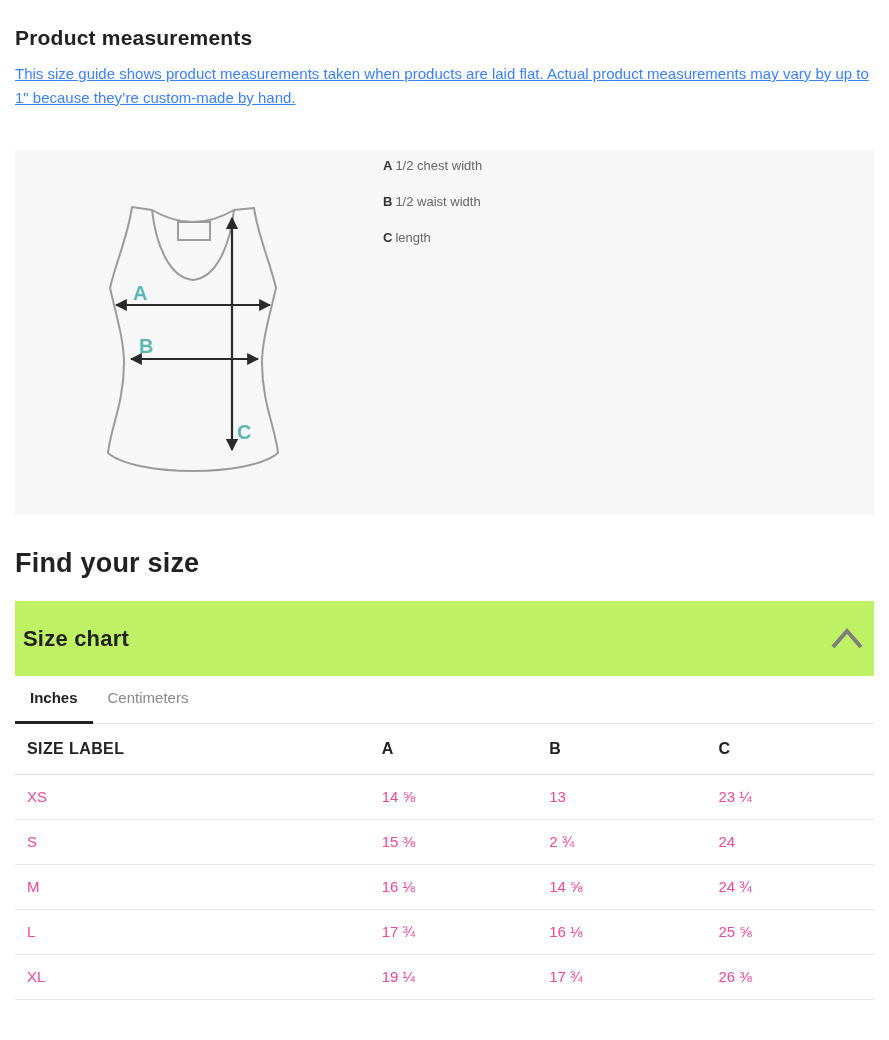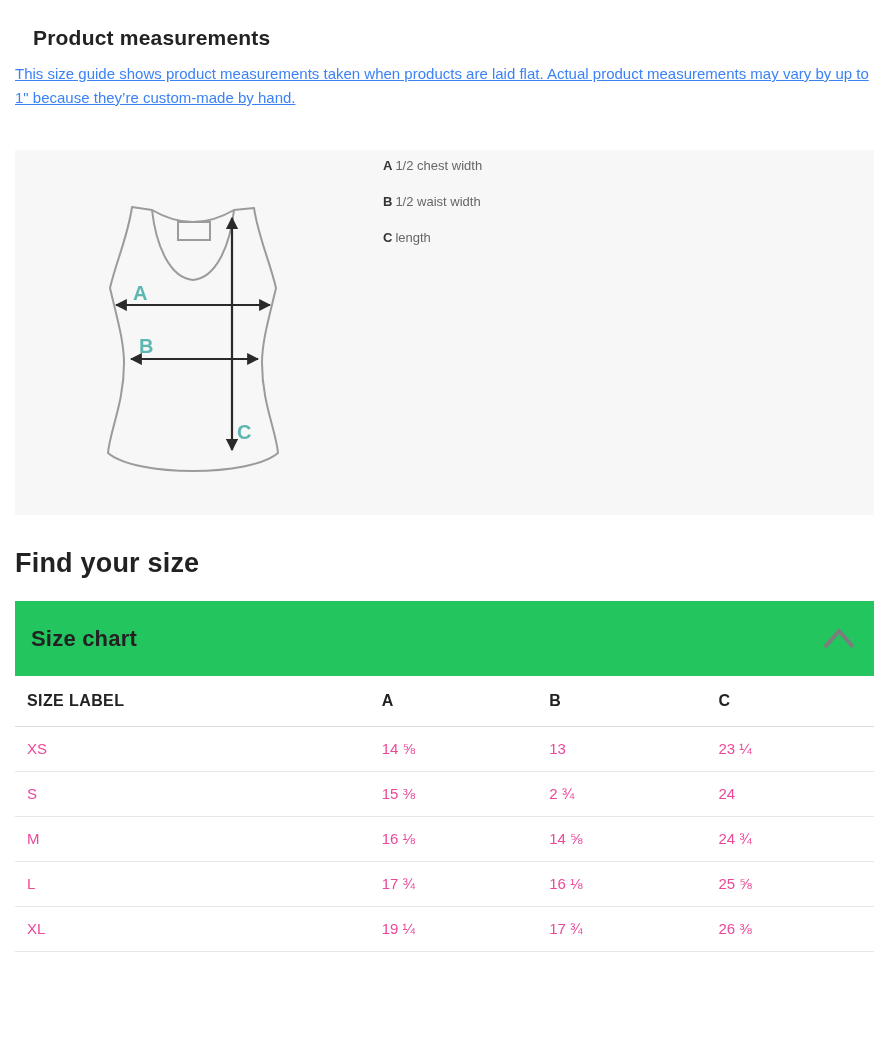--- a/index.html
+++ b/index.html
@@ -5,21 +5,21 @@
   * { box-sizing: border-box; margin: 0; padding: 0; }
   html, body { background: #ffffff; }
   body {
     width: 889px;
     font-family: "Liberation Sans", sans-serif;
     color: #333;
   }
   .page { padding: 0 15px; }
 
   .page-title {
-    margin: 26px 18px 0;
+    margin: 26px 0 0;
     font-size: 21px;
     line-height: 24px;
     font-weight: 700;
     color: #222;
     letter-spacing: .2px;
   }
   .page-description {
     margin: 12px 0 40px;
     font-size: 15px;
     line-height: 24px;
@@ -46,25 +46,25 @@
     margin: 37px 0 27px;
     font-size: 27px;
     line-height: 22px;
     font-weight: 700;
     color: #222;
     letter-spacing: .2px;
   }
 
   .chart-bar {
     height: 75px;
-    background: #22c55e;
+    background: #bef264;
     display: flex;
     align-items: center;
     justify-content: space-between;
-    padding: 0 16px;
+    padding: 0 8px;
     cursor: pointer;
   }
   .chart-bar-title {
     font-size: 22px;
     font-weight: 700;
     color: #222;
     letter-spacing: .2px;
   }
   .chevron { display: block; }
 
@@ -165,20 +165,24 @@
 
   <h2 class="find-size-title">Find your size</h2>
 
   <div class="chart-bar">
     <span class="chart-bar-title">Size chart</span>
     <svg class="chevron" width="38" height="28" viewBox="0 0 38 28">
       <polyline points="5,22 19,6 33,22" fill="none" stroke="#7d7d7d" stroke-width="4"></polyline>
     </svg>
   </div>
 
+  <div class="tabs">
+    <div class="tab active">Inches</div>
+    <div class="tab">Centimeters</div>
+  </div>
 
   <table class="size-table">
     <colgroup>
       <col style="width:41.3%">
         <col style="width:19.5%">
         <col style="width:19.7%">
         <col>
     </colgroup>
     <thead>
       <tr>

